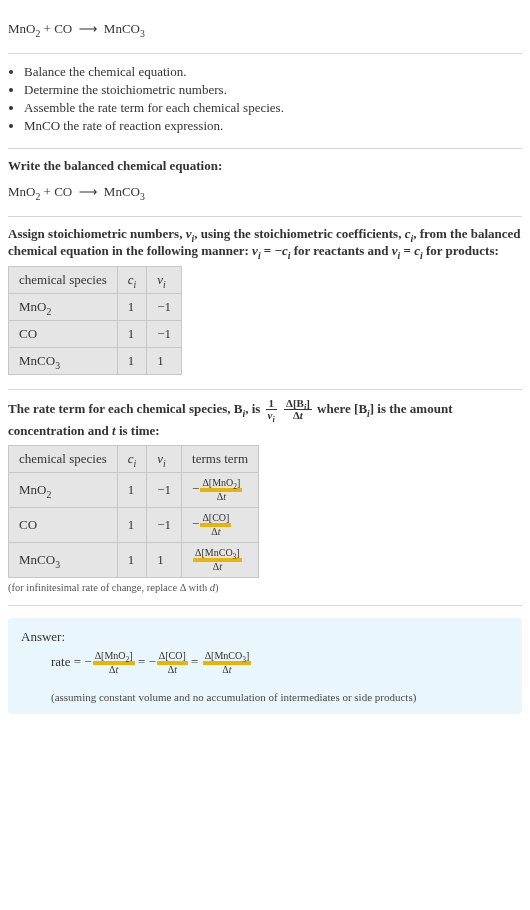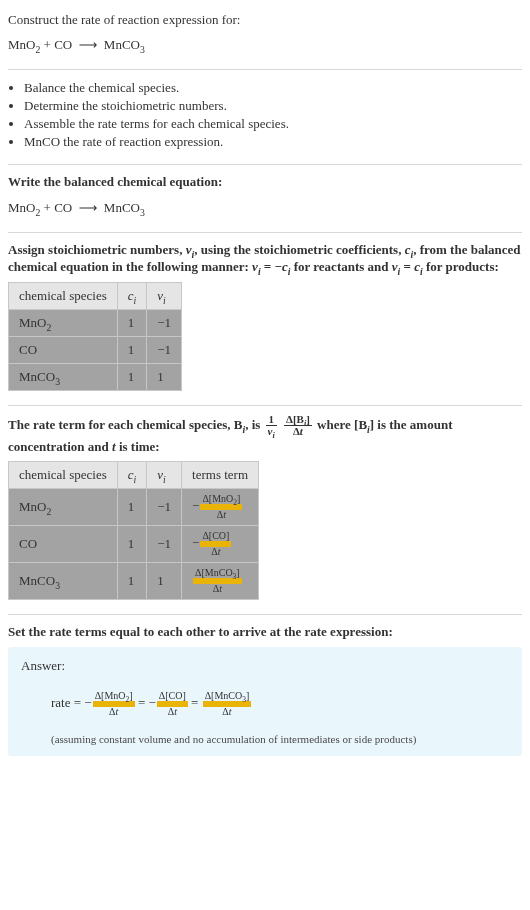--- a/index.html
+++ b/index.html
@@ -20,70 +20,69 @@
   .it { font-style: italic; }
   ul.plan { margin: 4px 0 0 0; padding-left: 16px; }
   ul.plan li { margin: 2px 0; }
   table.stoich { border-collapse: collapse; margin: 6px 0 2px 0; }
   table.stoich th, table.stoich td {
     border: 1px solid #c7c7c7;
     padding: 5px 10px;
     text-align: left;
     font-weight: normal;
     font-size: 13px;
-    background: #a3a3a3;
+    background: #e5e5e5;
   }
   table.stoich th { background: #e5e5e5; }
   .frac {
     display: inline-block;
     vertical-align: middle;
     text-align: center;
     font-size: 11px;
     line-height: 1.05;
     margin: 0 2px;
   }
   .frac .num { display: block; border-bottom: 1px solid #333; padding: 0 2px; }
   .frac .den { display: block; padding: 0 2px; }
   .minifrac {
     display: inline-block;
     vertical-align: middle;
     text-align: center;
     font-size: 10px;
     line-height: 1.0;
   }
-  .minifrac .num { display: block; border-bottom: 6px solid #eab308; padding: 0 2px; white-space: nowrap; }
+  .minifrac .num { display: block; border-bottom: 4px solid #eab308; padding: 0 2px; white-space: nowrap; }
   .minifrac .den { display: block; padding: 0 2px; white-space: nowrap; }
   .paratext { margin: 2px 0 6px 0; line-height: 1.35; font-weight: bold; }
   .footnote { font-size: 10.5px; color: #555; margin-top: 4px; }
   .answerbox {
     background: #e9f6fb;
     border: 1px solid #e9f6fb;
     border-radius: 3px;
     padding: 10px 12px 10px 12px;
     margin-top: 6px;
   }
-  .answerbox .ans-label { margin-bottom: 17px; }
+  .answerbox .ans-label { margin-bottom: 6px; }
   .answerbox .ans-rate { padding-left: 30px; white-space: nowrap; }
   .answerbox .ans-note { padding-left: 30px; font-size: 11px; color: #4a4a4a; margin-top: 16px; }
   .neg { margin-right: 1px; }
 </style>
 </head>
 <body>
 
 <div class="section">
-  <div class="problem-title">Construct the rate of reaction expression for:</div>
   <div class="eqline">MnO<sub>2</sub> + CO &nbsp;⟶&nbsp; MnCO<sub>3</sub></div>
 </div>
 <div class="hr"></div>
 
 <div class="section">
   <ul class="plan">
-    <li>Balance the chemical species.</li>
+    <li>Balance the chemical equation.</li>
     <li>Determine the stoichiometric numbers.</li>
-    <li>Assemble the rate terms for each chemical species.</li>
+    <li>Assemble the rate term for each chemical species.</li>
     <li>MnCO the rate of reaction expression.</li>
   </ul>
 </div>
 <div class="hr"></div>
 
 <div class="section">
   <div class="paratext">Write the balanced chemical equation:</div>
   <div class="eqline">MnO<sub>2</sub> + CO &nbsp;⟶&nbsp; MnCO<sub>3</sub></div>
 </div>
 <div class="hr"></div>
@@ -158,25 +157,25 @@
     <tr>
       <td>MnCO<sub>3</sub></td>
       <td>1</td>
       <td>1</td>
       <td>
         <span class="neg"></span><span class="minifrac"><span class="num">Δ[MnCO<sub>3</sub>]</span><span class="den">Δ<span class="it">t</span></span></span>
       </td>
     </tr>
   </tbody>
     </table>
+  <div class="footnote">(for infinitesimal rate of change, replace Δ with <span class="it">d</span>)</div>
 </div>
 <div class="hr"></div>
 
 <div class="section">
-  <div class="paratext">Set the rate terms equal to each other to arrive at the rate expression:</div>
 
   <div class="answerbox">
     <div class="ans-label">Answer:</div>
     <div class="ans-rate">
       <span>rate = </span>
       <span class="neg">−</span><span class="minifrac"><span class="num">Δ[MnO<sub>2</sub>]</span><span class="den">Δ<span class="it">t</span></span></span>
       <span> = </span>
       <span class="neg">−</span><span class="minifrac"><span class="num">Δ[CO]</span><span class="den">Δ<span class="it">t</span></span></span>
       <span> = </span>
       <span class="neg"></span><span class="minifrac"><span class="num">Δ[MnCO<sub>3</sub>]</span><span class="den">Δ<span class="it">t</span></span></span>

